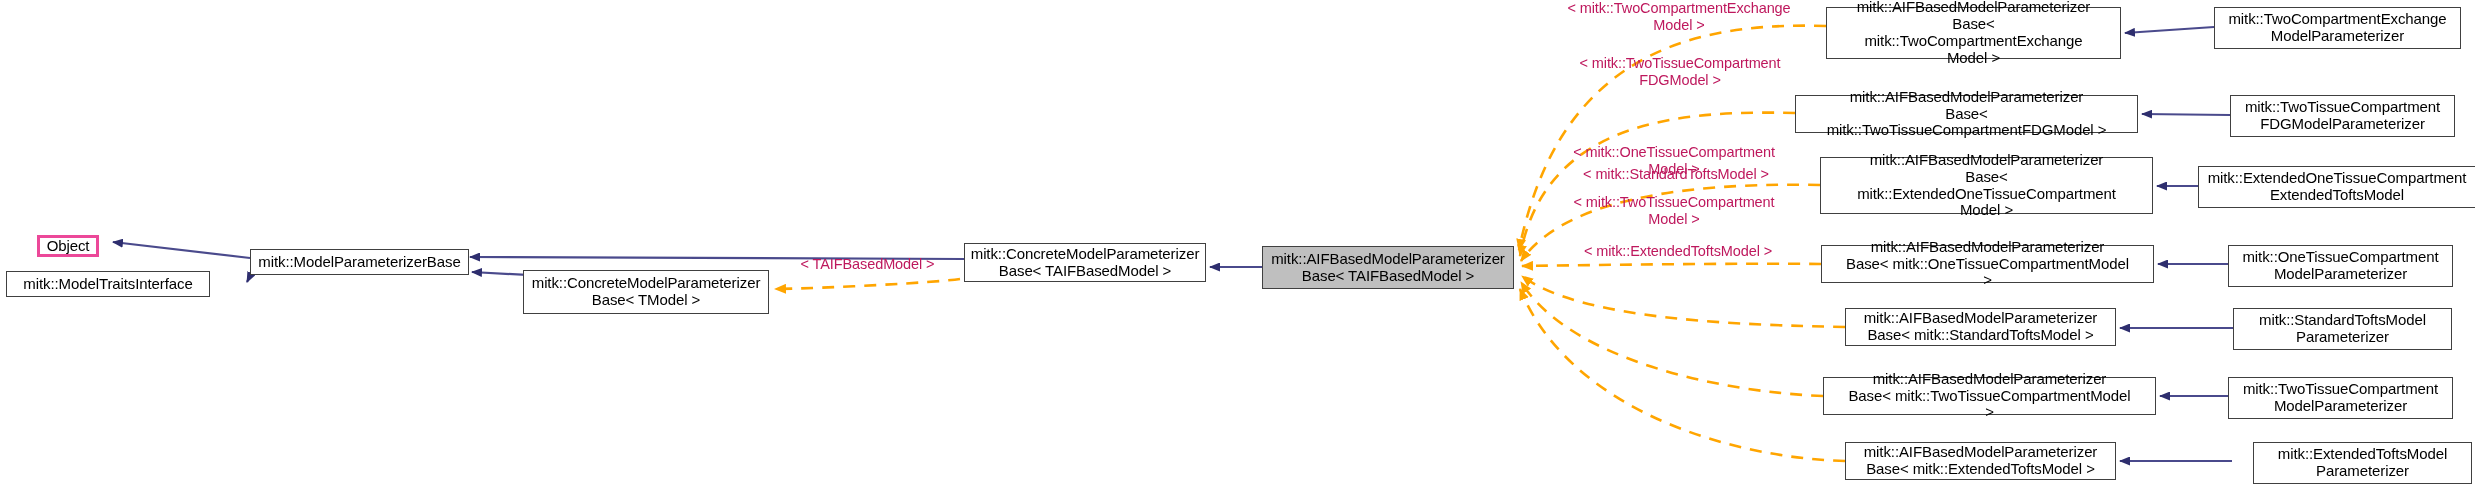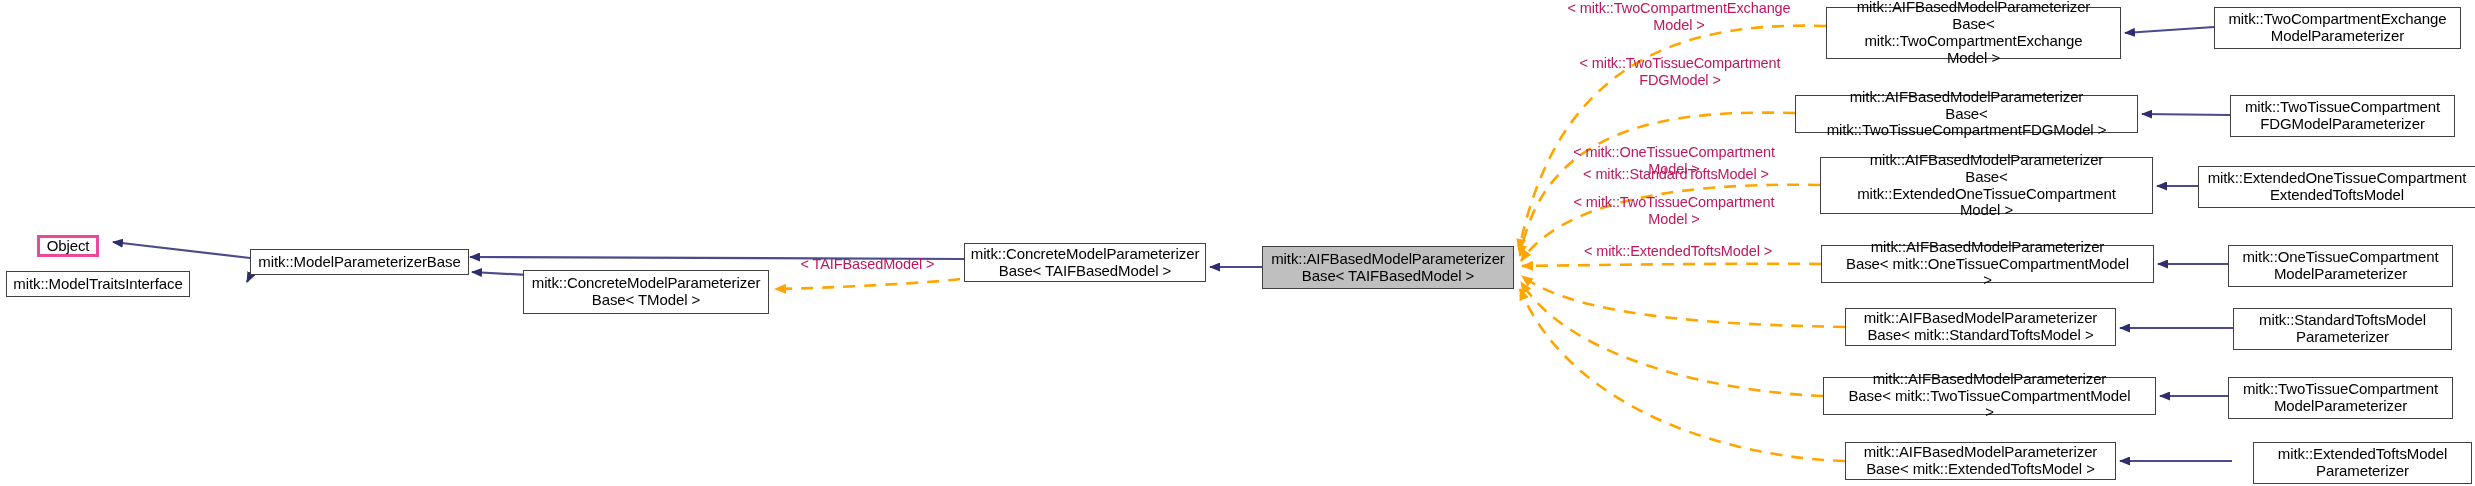--- a/index.html
+++ b/index.html
@@ -96,21 +96,21 @@
       <path d="M1795,113 C1680,110 1545,120 1520,256"></path>
       <path d="M1820,185 C1720,183 1570,190 1521,261"></path>
       <path d="M1821,264 C1740,263 1590,265 1522,266"></path>
       <path d="M1845,327 C1740,325 1580,320 1522,276"></path>
       <path d="M1823,396 C1720,392 1570,360 1521,282"></path>
       <path d="M1845,461 C1730,458 1570,410 1520,289"></path>
     </g>
   </svg>
 
   <div class="node external" style="left:37px;top:235px;width:62px;height:22px;">Object</div>
-  <div class="node" style="left:6px;top:271px;width:184px;height:26px;">mitk::ModelTraitsInterface</div>
+  <div class="node" style="left:6px;top:271px;width:204px;height:26px;">mitk::ModelTraitsInterface</div>
   <div class="node" style="left:250px;top:249px;width:219px;height:26px;">mitk::ModelParameterizerBase</div>
   <div class="node" style="left:523px;top:270px;width:246px;height:44px;">mitk::ConcreteModelParameterizer
 Base&lt; TModel &gt;</div>
   <div class="node" style="left:964px;top:243px;width:242px;height:39px;">mitk::ConcreteModelParameterizer
 Base&lt; TAIFBasedModel &gt;</div>
   <div class="node current" style="left:1262px;top:246px;width:252px;height:43px;">mitk::AIFBasedModelParameterizer
 Base&lt; TAIFBasedModel &gt;</div>
 
   <div class="node" style="left:1826px;top:7px;width:295px;height:52px;">mitk::AIFBasedModelParameterizer
 Base&lt; mitk::TwoCompartmentExchange

